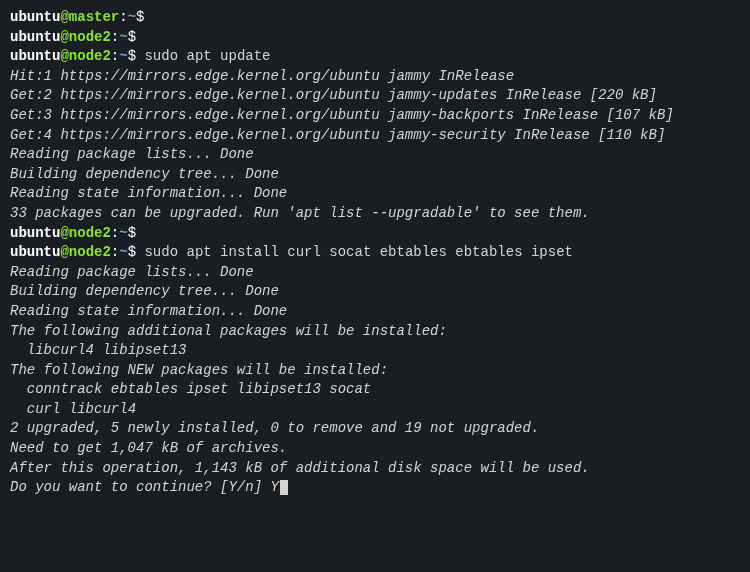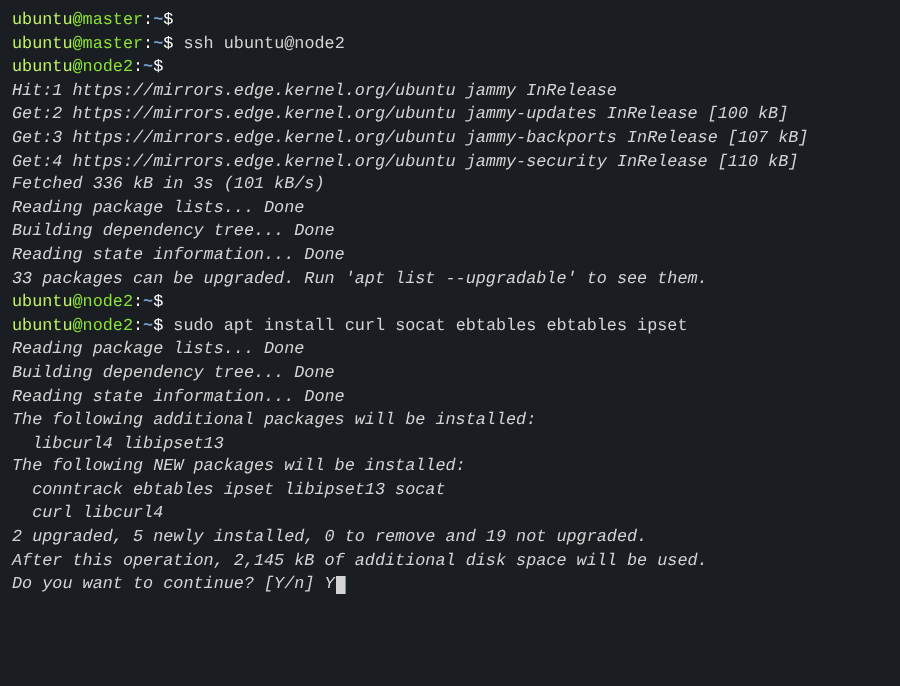--- a/index.html
+++ b/index.html
@@ -15,59 +15,59 @@
       color: #d4d4d4;
       padding: 8px 10px;
       width: 750px;
       height: 572px;
       overflow: hidden;
     }
     .line {
       white-space: pre-wrap;
       word-break: break-all;
     }
-    .user { color: #bef264; font-weight: normal; }
-    .host { color: #8ae234; font-weight: normal; text-align: center; }
+    .user { color: #ffffff; font-weight: bold; }
+    .host { color: #8ae234; font-weight: bold; text-align: center; }
     .at { color: #8ae234; font-weight: bold; }
     .colon { color: #ffffff; }
     .path { color: #729fcf; font-weight: bold; }
     .dollar { color: #ffffff; }
     .cmd { color: #d4d4d4; }
     .output { color: #d4d4d4; font-style: italic; }
     .cursor {
       display: inline-block;
       width: 8px;
       height: 15px;
       background: #d4d4d4;
       vertical-align: text-bottom;
       margin-left: 1px;
     }
   </style>
 </head>
 <body>
 
 <div id="terminal">
     <div class="line"><span class="user">ubuntu</span><span class="at">@</span><span class="host">master</span><span class="colon">:</span><span class="path">~</span><span class="dollar">$</span> <span class="cmd"></span></div>
-    <div class="line"><span class="user">ubuntu</span><span class="at">@</span><span class="host">master</span><span class="colon">:</span><span class="path">~</span><span class="dollar">$</span> <span class="cmd">ssh ubuntu@node2</span></div>
     <div class="line"><span class="user">ubuntu</span><span class="at">@</span><span class="host">node2</span><span class="colon">:</span><span class="path">~</span><span class="dollar">$</span> <span class="cmd"></span></div>
+    <div class="line"><span class="user">ubuntu</span><span class="at">@</span><span class="host">node2</span><span class="colon">:</span><span class="path">~</span><span class="dollar">$</span> <span class="cmd">sudo apt update</span></div>
     <div class="line"><span class="output">Hit:1 https://mirrors.edge.kernel.org/ubuntu jammy InRelease</span></div>
-    <div class="line"><span class="output">Get:2 https://mirrors.edge.kernel.org/ubuntu jammy-updates InRelease [100 kB]</span></div>
+    <div class="line"><span class="output">Get:2 https://mirrors.edge.kernel.org/ubuntu jammy-updates InRelease [220 kB]</span></div>
     <div class="line"><span class="output">Get:3 https://mirrors.edge.kernel.org/ubuntu jammy-backports InRelease [107 kB]</span></div>
     <div class="line"><span class="output">Get:4 https://mirrors.edge.kernel.org/ubuntu jammy-security InRelease [110 kB]</span></div>
-    <div class="line"><span class="output">Fetched 336 kB in 3s (101 kB/s)</span></div>
     <div class="line"><span class="output">Reading package lists... Done</span></div>
     <div class="line"><span class="output">Building dependency tree... Done</span></div>
     <div class="line"><span class="output">Reading state information... Done</span></div>
     <div class="line"><span class="output">33 packages can be upgraded. Run 'apt list --upgradable' to see them.</span></div>
     <div class="line"><span class="user">ubuntu</span><span class="at">@</span><span class="host">node2</span><span class="colon">:</span><span class="path">~</span><span class="dollar">$</span> <span class="cmd"></span></div>
     <div class="line"><span class="user">ubuntu</span><span class="at">@</span><span class="host">node2</span><span class="colon">:</span><span class="path">~</span><span class="dollar">$</span> <span class="cmd">sudo apt install curl socat ebtables ebtables ipset</span></div>
     <div class="line"><span class="output">Reading package lists... Done</span></div>
     <div class="line"><span class="output">Building dependency tree... Done</span></div>
     <div class="line"><span class="output">Reading state information... Done</span></div>
     <div class="line"><span class="output">The following additional packages will be installed:</span></div>
     <div class="line"><span class="output">  libcurl4 libipset13</span></div>
     <div class="line"><span class="output">The following NEW packages will be installed:</span></div>
     <div class="line"><span class="output">  conntrack ebtables ipset libipset13 socat</span></div>
     <div class="line"><span class="output">  curl libcurl4</span></div>
     <div class="line"><span class="output">2 upgraded, 5 newly installed, 0 to remove and 19 not upgraded.</span></div>
-    <div class="line"><span class="output">After this operation, 2,145 kB of additional disk space will be used.</span></div>
+    <div class="line"><span class="output">Need to get 1,047 kB of archives.</span></div>
+    <div class="line"><span class="output">After this operation, 1,143 kB of additional disk space will be used.</span></div>
     <div class="line"><span class="output">Do you want to continue? [Y/n] </span><span class="output">Y</span><span class="cursor"></span></div>
   </div>
 
 </body></html>

